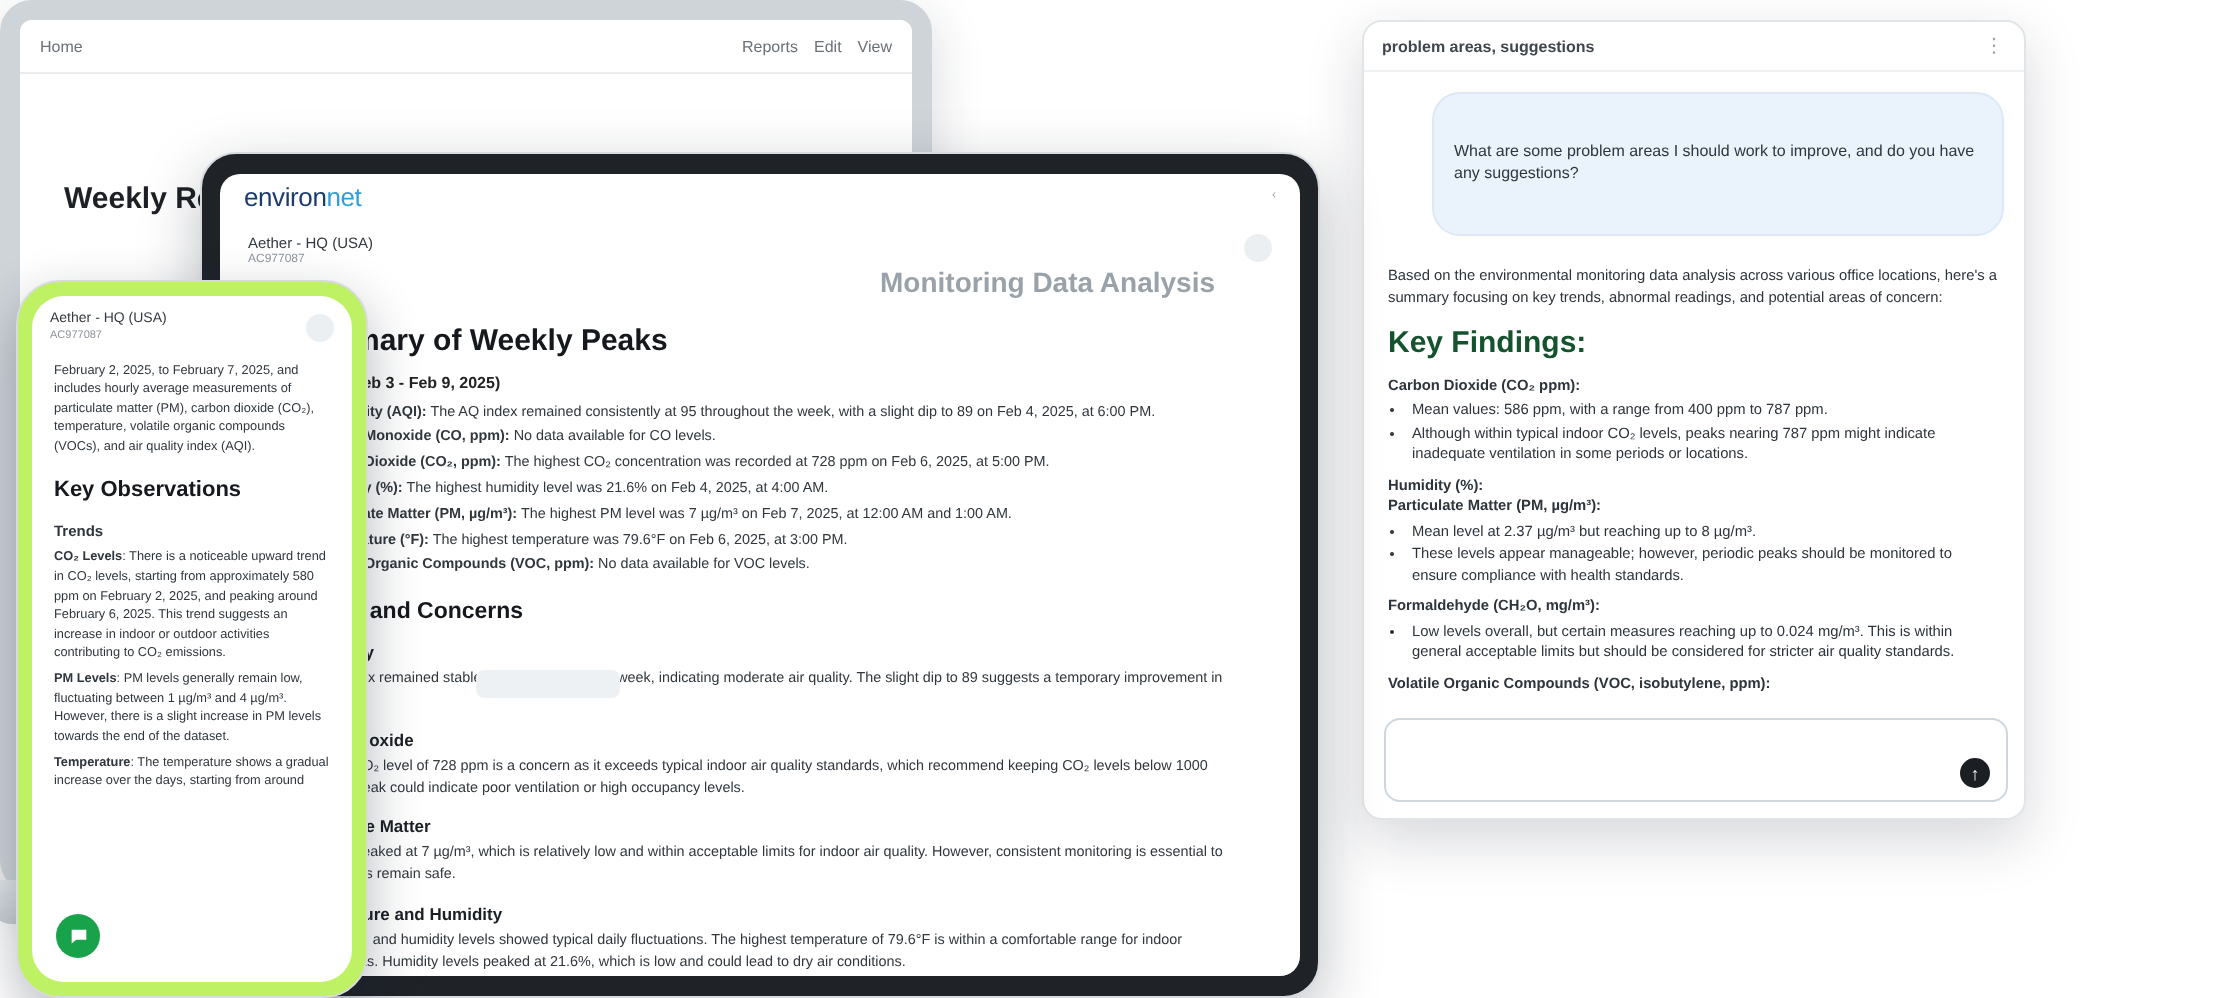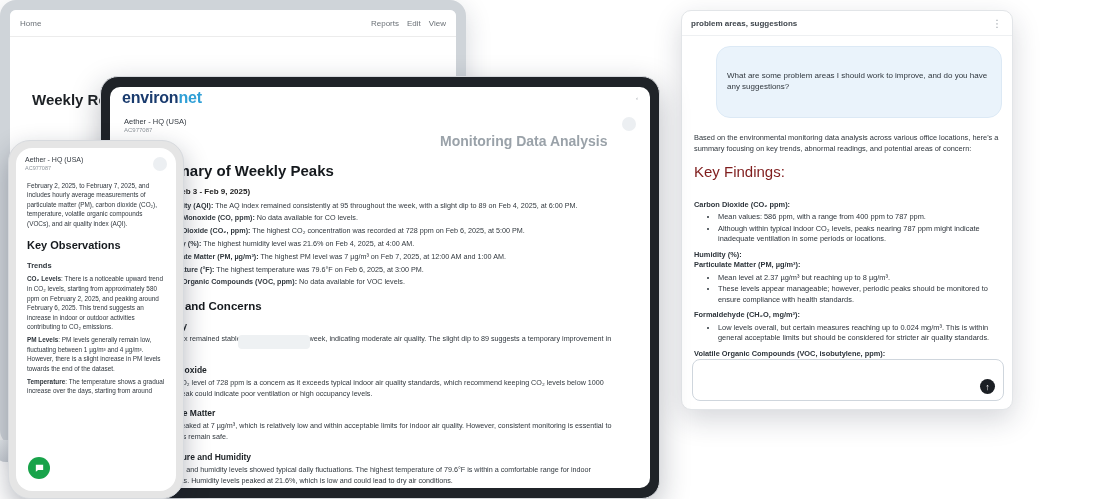--- a/index.html
+++ b/index.html
@@ -40,55 +40,55 @@
   #chat{position:absolute;left:681px;top:10px;width:330px;height:398px;background:#fff;
     border:1px solid #e2e5e8;border-radius:10px;box-shadow:0 10px 28px rgba(25,35,55,.18);overflow:hidden;}
   .chat-head{height:24px;display:flex;align-items:center;justify-content:space-between;
     padding:0 9px;border-bottom:1px solid #eef0f2;}
   .chat-head .t{font-size:8px;color:#3f464d;font-weight:600;overflow:hidden;white-space:nowrap;text-align:center;}
   .dots{letter-spacing:1px;color:#9aa1a8;font-size:10px;}
   .bubble{margin:10px 10px 0 34px;background:#eaf3fb;border:1px solid #dce9f5;border-radius:14px;
     padding:24px 10px;font-size:8px;color:#2f363d;line-height:1.35;}
   .chat-body{padding:8px 12px 0 12px;font-size:7.4px;line-height:1.42;color:#2d343b;
     height:250px;overflow:hidden;}
-  .chat-body h2{font-size:15px;margin:6px 0 17px;font-weight:400;color:#7f1d1d;}
+  .chat-body h2{font-size:15px;margin:6px 0 5px;font-weight:700;color:#14532d;}
   .chat-body ul{margin:2px 0 5px 0;padding-left:12px;}
-  .chat-body li{margin:0 0 1px 12px;}
+  .chat-body li{margin:0 0 1px 0;}
   .chat-body .k{font-weight:700;}
   .chat-input{position:absolute;left:10px;top:348px;width:310px;height:40px;border:1px solid #cfd6dd;
     border-radius:8px;background:#fff;}
   .send{position:absolute;right:8px;bottom:6px;width:15px;height:15px;border-radius:50%;
     background:#1b1f24;color:#fff;font-size:9px;display:flex;align-items:center;justify-content:center;}
 
   
   #tablet{left:100px;top:76px;width:560px;height:423px;background:#1f2328;
     border-radius:18px;padding:10px 9px;box-sizing:border-box;
     box-shadow:0 10px 30px rgba(20,28,45,.28);}
   #tablet .screen{left:9px;top:10px;right:9px;bottom:10px;border-radius:10px;}
   .tb-top{height:22px;display:flex;align-items:center;justify-content:space-between;padding:0 12px;}
-  .brand{font-size:16px;font-weight:700;color:#1a3b6e;letter-spacing:-.2px;}
+  .brand{font-size:13px;font-weight:400;color:#1a3b6e;letter-spacing:-.2px;}
   .brand em{font-style:normal;color:#2f9fd6;}
   .tb-sub{display:flex;align-items:center;gap:8px;font-size:7px;color:#6e757c;}
   .tb-row2{display:flex;align-items:flex-start;gap:10px;padding:8px 14px 0 14px;}
   .sel{font-size:7.5px;color:#343a41;line-height:1.3;}
   .sel small{display:block;color:#8d949b;font-size:6px;}
   .circle{width:14px;height:14px;border-radius:50%;background:#eceff2;}
   .tb-home{display:flex;align-items:center;gap:4px;padding:6px 14px;font-size:7px;color:#5b6268;}
   .doc{padding:4px 34px 0 34px;}
   .doc h1{font-size:15px;font-weight:700;margin:2px 0 8px;color:#15191d;}
   .doc h2{font-size:11.5px;font-weight:700;margin:12px 0 6px;color:#15191d;}
   .doc h3{font-size:8.5px;font-weight:700;margin:9px 0 3px;color:#1b2024;}
   .doc p,.doc li{font-size:7.2px;line-height:1.5;color:#30373d;margin:2px 0;}
   .doc .wk{font-size:8px;font-weight:700;margin:4px 0 5px;}
   .doc ul{margin:2px 0;padding-left:11px;}
   .ghost-title{position:absolute;left:330px;top:46px;font-size:14px;color:#9aa2a9;font-weight:600;}
   .tb-chip{position:absolute;left:128px;top:248px;width:72px;height:14px;border-radius:4px;background:#eef1f3;}
 
   
-  #phone{left:8px;top:140px;width:176px;height:359px;background:#e5e5e5;border-radius:22px;
+  #phone{left:8px;top:140px;width:176px;height:359px;background:#bef264;border-radius:22px;
     padding:7px;box-sizing:border-box;box-shadow:0 10px 26px rgba(20,28,45,.3);}
   #phone .screen{left:7px;top:7px;right:7px;bottom:7px;border-radius:16px;}
   .ph-head{display:flex;align-items:center;justify-content:space-between;padding:8px 9px 0 9px;}
   .ph-sel{font-size:7px;color:#343a41;line-height:1.25;}
   .ph-sel small{display:block;color:#8d949b;font-size:5.5px;}
   .ph-body{padding:6px 11px;font-size:6.4px;line-height:1.5;color:#2f363d;}
   .ph-body h2{font-size:11px;font-weight:700;margin:8px 0 4px;color:#15191d;}
   .ph-body h3{font-size:7.5px;font-weight:700;margin:7px 0 3px;}
   .ph-body p{margin:3px 0;}
   .ph-body .b{font-weight:700;}

